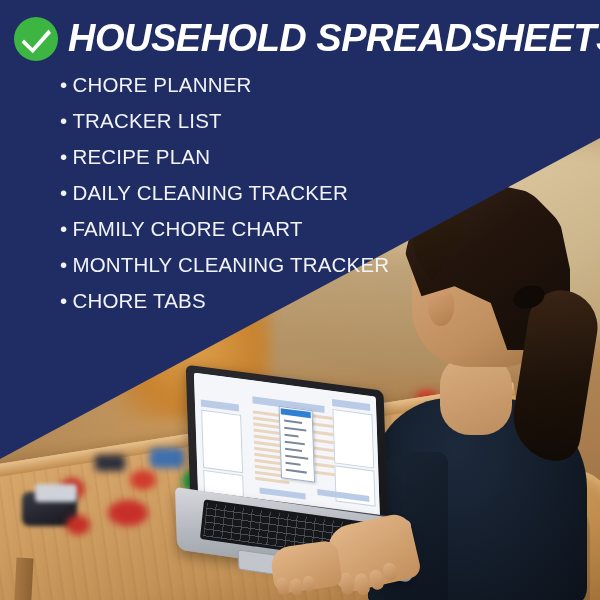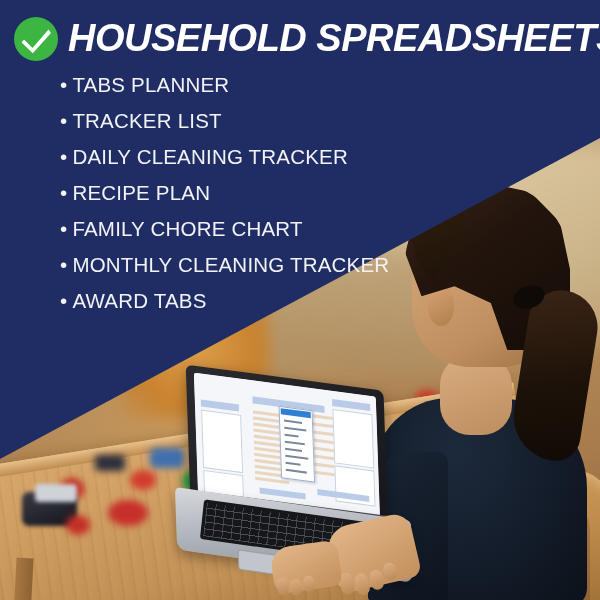--- a/index.html
+++ b/index.html
@@ -476,22 +476,22 @@
   <div class="check-badge">
     <svg width="46" height="46" viewBox="0 0 46 46" xmlns="http://www.w3.org/2000/svg">
       <circle cx="23" cy="23" r="22" fill="#3cb542"></circle>
       <path d="M11 23.5 L19.5 32 L35.5 13.5 L38 17 L19.8 37.2 L8.6 26.6 Z" fill="#ffffff"></path>
     </svg>
   </div>
 
   <div class="title">HOUSEHOLD SPREADSHEETS</div>
 
   <ul class="feature-list">
-    <li class="feature-item"><span class="bullet">•</span><span>TABS PLANNER</span></li>
+    <li class="feature-item"><span class="bullet">•</span><span>CHORE PLANNER</span></li>
     <li class="feature-item"><span class="bullet">•</span><span>TRACKER LIST</span></li>
+    <li class="feature-item"><span class="bullet">•</span><span>RECIPE PLAN</span></li>
     <li class="feature-item"><span class="bullet">•</span><span>DAILY CLEANING TRACKER</span></li>
-    <li class="feature-item"><span class="bullet">•</span><span>RECIPE PLAN</span></li>
     <li class="feature-item"><span class="bullet">•</span><span>FAMILY CHORE CHART</span></li>
     <li class="feature-item"><span class="bullet">•</span><span>MONTHLY CLEANING TRACKER</span></li>
-    <li class="feature-item"><span class="bullet">•</span><span>AWARD TABS</span></li>
+    <li class="feature-item"><span class="bullet">•</span><span>CHORE TABS</span></li>
   </ul>
 
 </div>
 
 </body></html>

